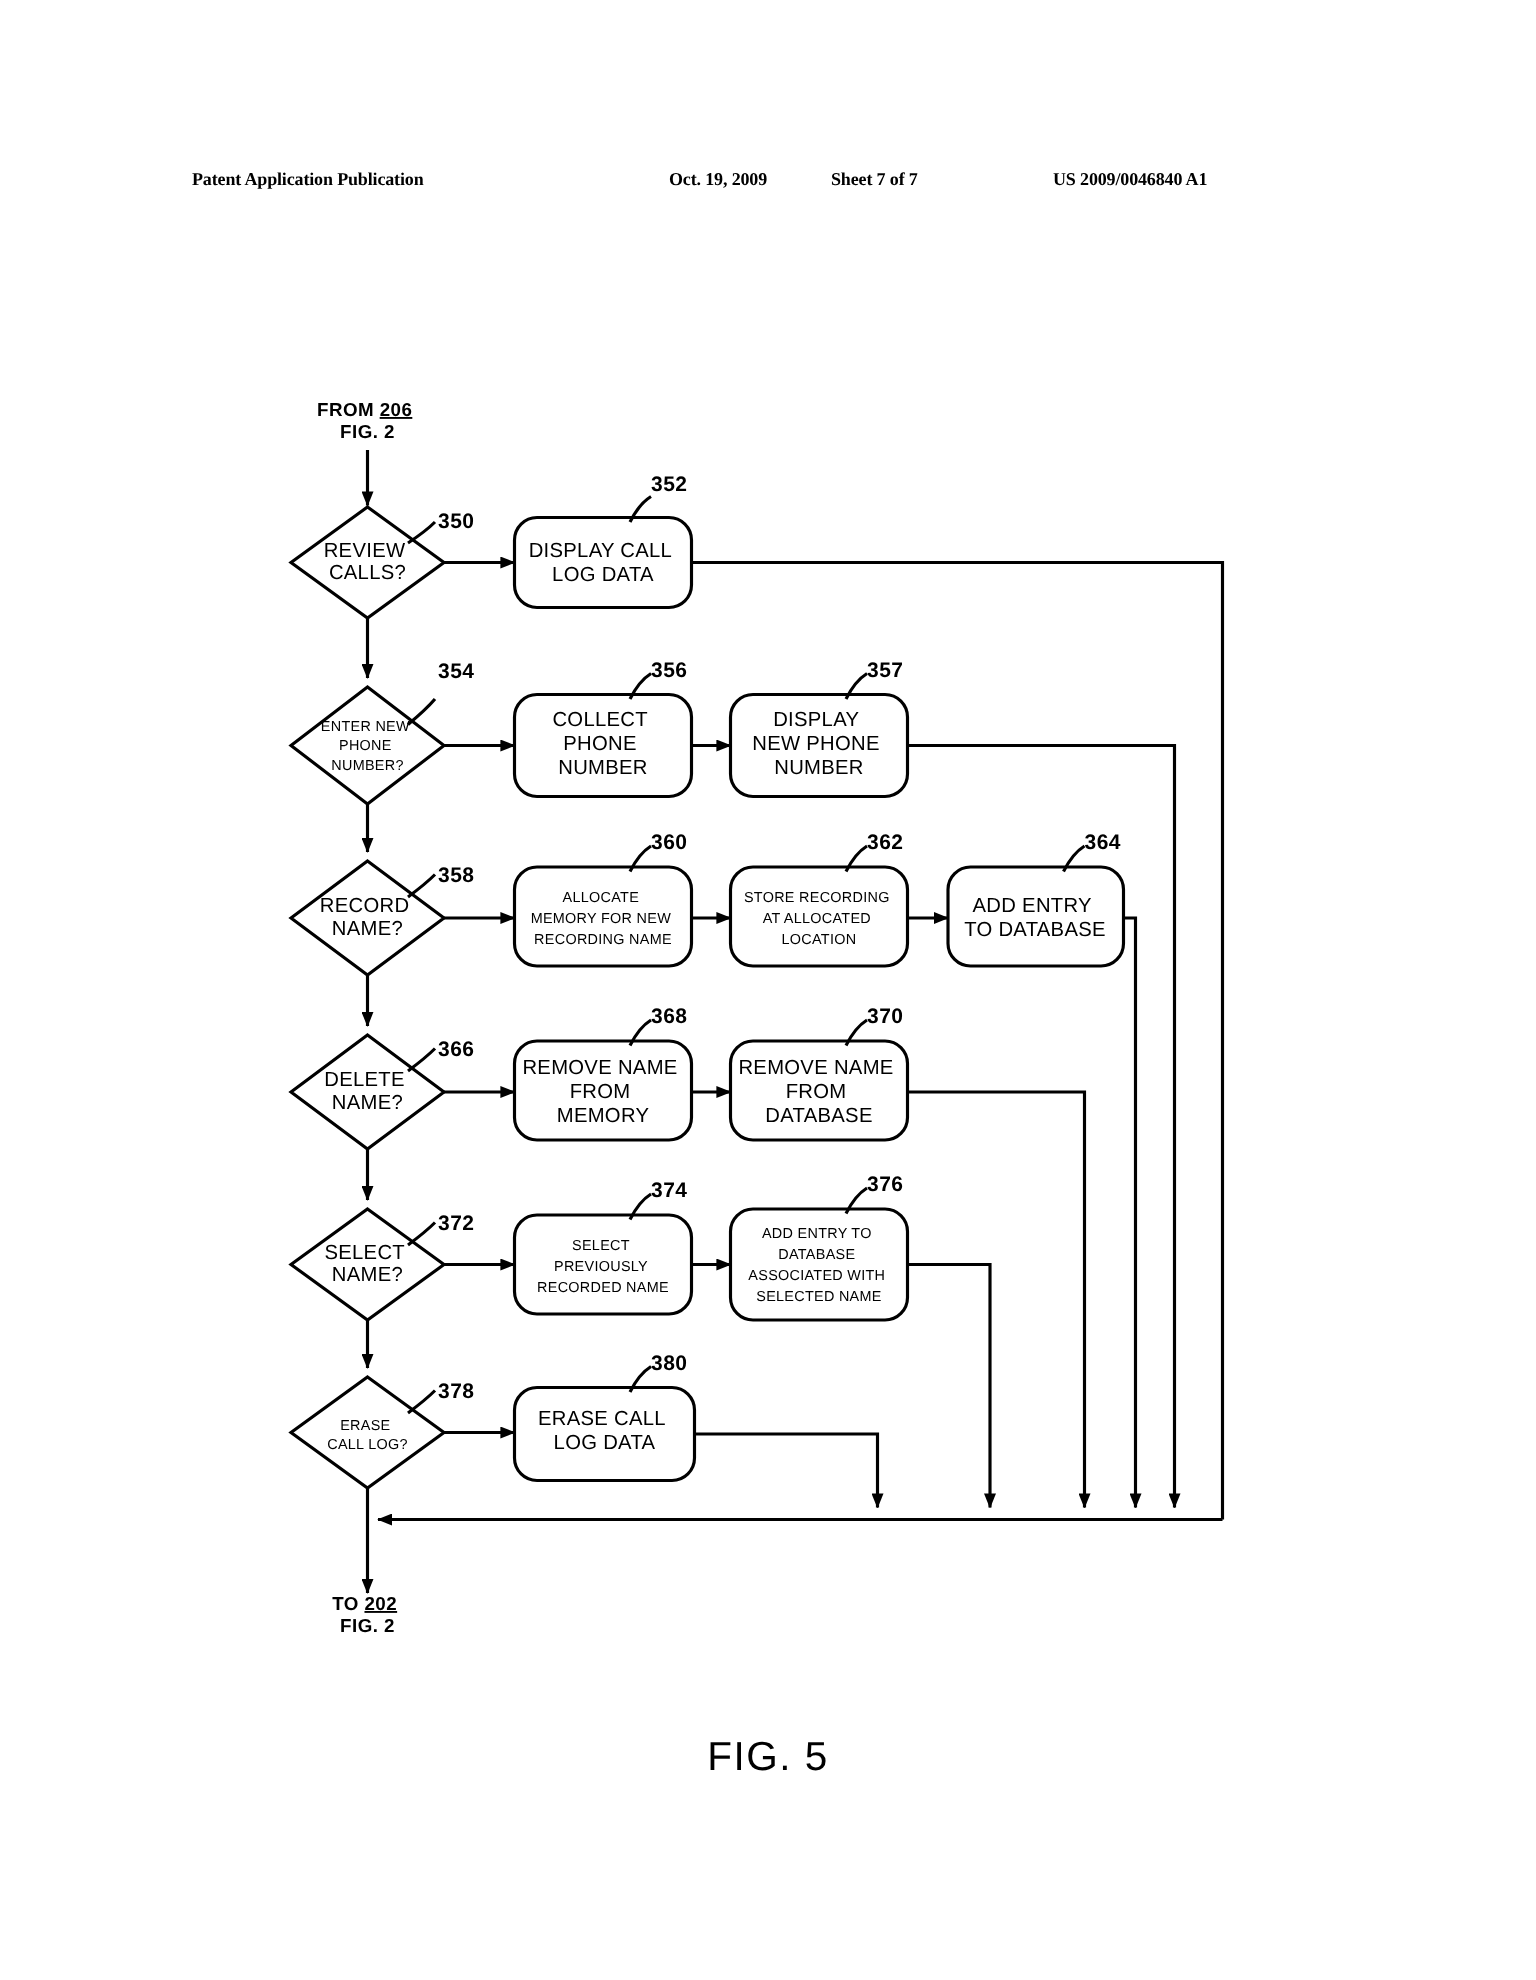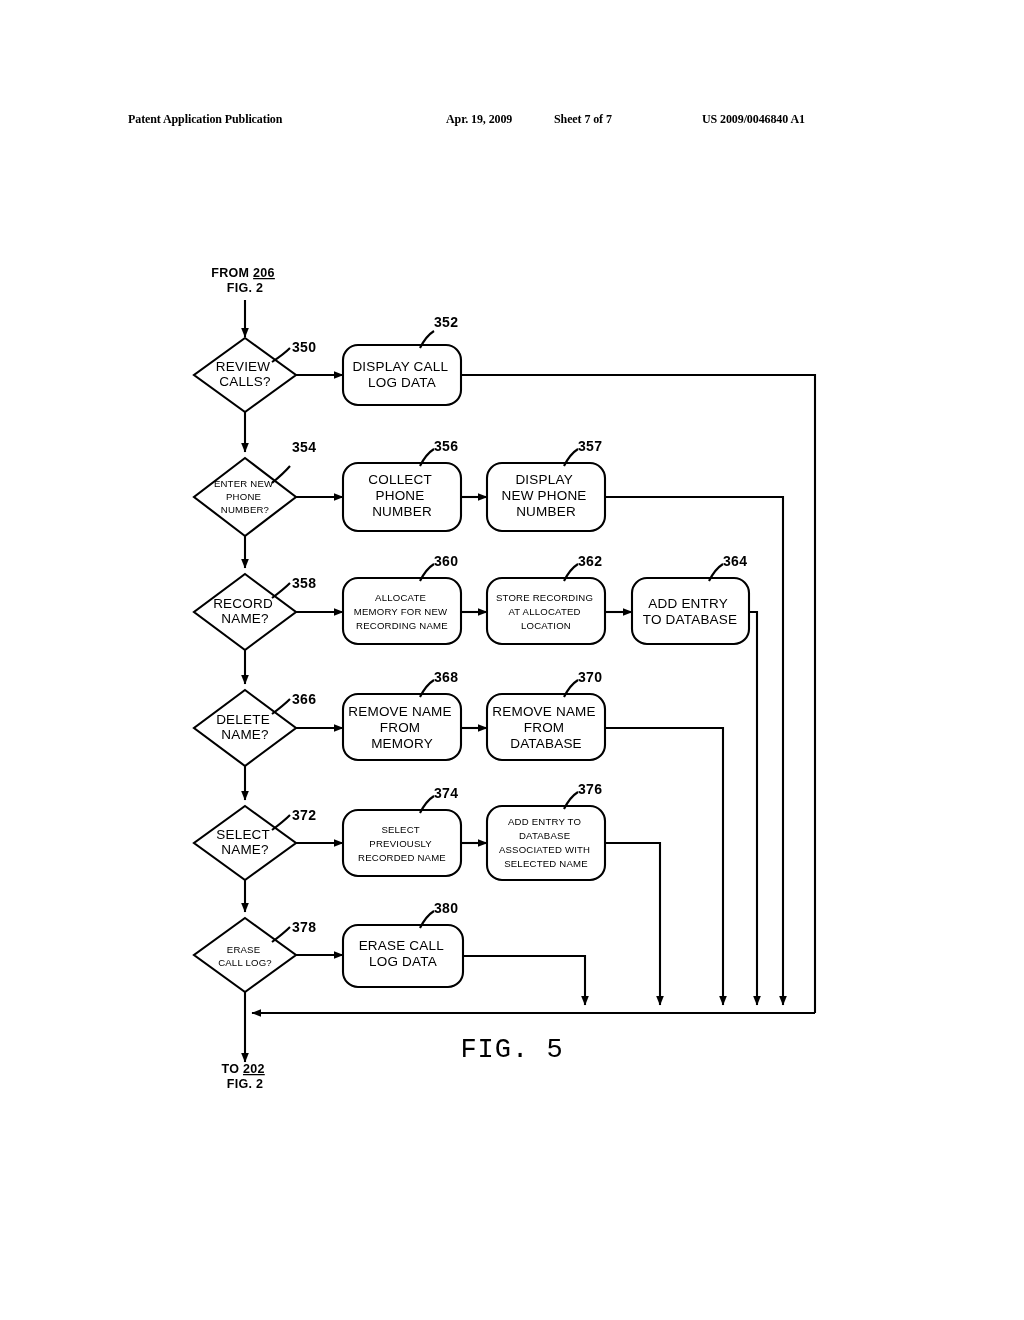--- a/index.html
+++ b/index.html
@@ -41,45 +41,45 @@
     left: 0;
     top: 0;
     width: 1024px;
     height: 1320px;
   }
   #figure svg { display: block; }
 
   .fig-caption {
     position: absolute;
     left: 0;
-    top: 1035px;
+    top: 1156px;
     width: 1024px;
     text-align: center;
-    font-family: Liberation Mono, monospace;
+    font-family: Liberation Sans, sans-serif;
     font-size: 27px;
     letter-spacing: 1px;
   }
 
   
   text {
     font-family: "Liberation Sans", sans-serif;
     fill: #000;
   }
   .node-label-lg { font-size: 13.5px; letter-spacing: 0.2px; }
   .node-label-sm { font-size: 9.6px;  letter-spacing: 0.2px; }
   .ref-num       { font-size: 14px; font-weight: bold; letter-spacing: 0.3px; }
   .connector-txt { font-size: 12.5px; font-weight: bold; letter-spacing: 0.3px; }
   .connector-txt tspan.ul { text-decoration: underline; }
 </style>
 </head>
 <body>
 
 <div id="page-header">
   <span class="h-pub">Patent Application Publication</span>
-  <span class="h-date">Apr. 19, 2009</span>
+  <span class="h-date">Oct. 19, 2009</span>
   <span class="h-sheet">Sheet 7 of 7</span>
   <span class="h-num">US 2009/0046840 A1</span>
 </div>
 
 <div id="figure">
 <svg width="1024" height="1320" viewBox="0 0 1024 1320" xmlns="http://www.w3.org/2000/svg">
   <defs>
     <marker id="ah" markerWidth="10" markerHeight="8" refX="9.4" refY="4" orient="auto" markerUnits="userSpaceOnUse">
       <path d="M0,0 L10,4 L0,8 z" fill="#000"></path>
     </marker>

